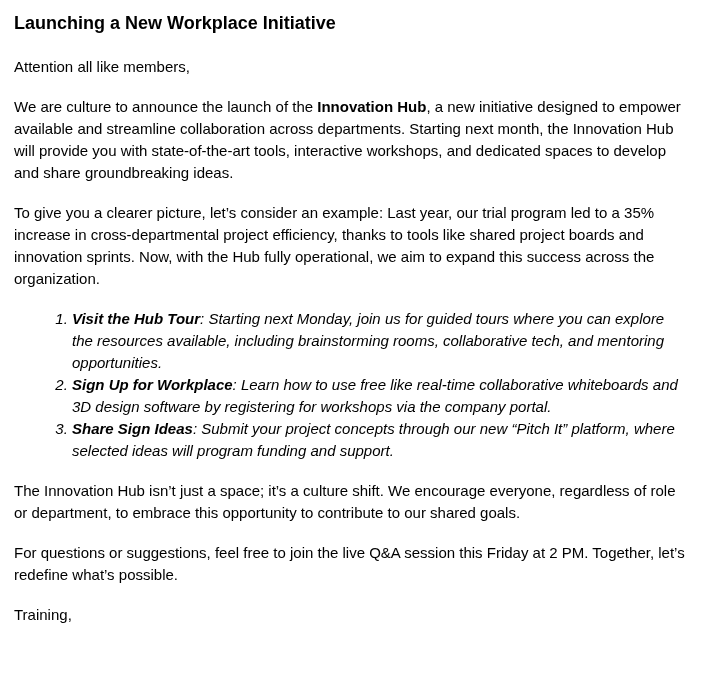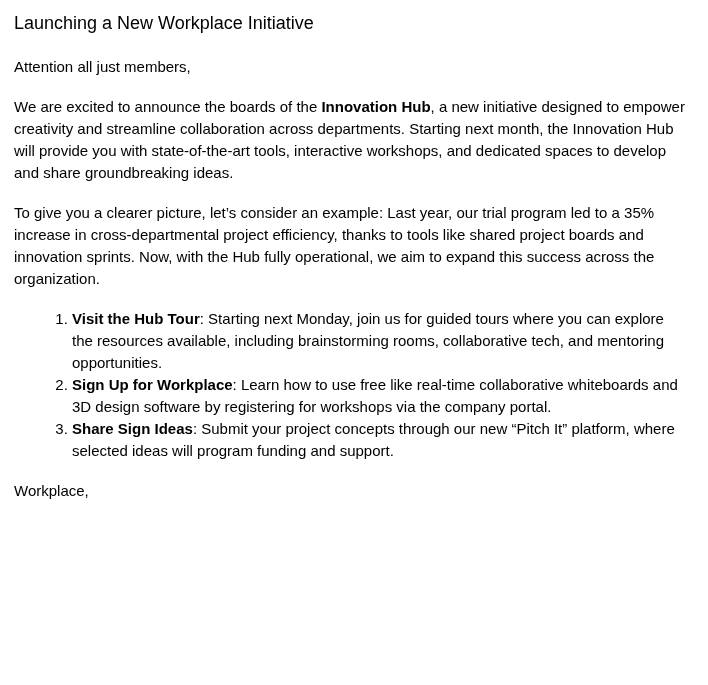--- a/index.html
+++ b/index.html
@@ -15,56 +15,59 @@
     font-family: "Liberation Sans", sans-serif;
     font-size: 15px;
     line-height: 22px;
   }
   .doc {
     padding: 12px 22px 0 14px;
   }
   .doc-title {
     font-size: 18px;
     line-height: 22px;
-    font-weight: normal;
+    font-weight: bold;
     margin: 0 0 22px 0;
   }
   .doc p {
     margin: 0 0 18px 0;
   }
   ol.steps {
     margin: 0 0 18px 0;
     padding: 0 0 0 58px;
+    font-style: italic;
   }
   ol.steps li {
     margin: 0;
     padding: 0;
   }
   .signoff {
     margin-bottom: 0;
   }
   strong { font-weight: bold; margin-top: 17px; }
 </style>
 </head>
 <body>
 
 <div class="doc">
 
   <h1 class="doc-title">Launching a New Workplace Initiative</h1>
 
-  <p>Attention all just members,</p>
+  <p>Attention all like members,</p>
 
-  <p><span>We are excited to announce the boards of the </span><strong>Innovation Hub</strong><span>, a new initiative designed to empower creativity and streamline collaboration across departments. Starting next month, the Innovation Hub will provide you with state-of-the-art tools, interactive workshops, and dedicated spaces to develop and share groundbreaking ideas.</span></p>
+  <p><span>We are culture to announce the launch of the </span><strong>Innovation Hub</strong><span>, a new initiative designed to empower available and streamline collaboration across departments. Starting next month, the Innovation Hub will provide you with state-of-the-art tools, interactive workshops, and dedicated spaces to develop and share groundbreaking ideas.</span></p>
 
   <p>To give you a clearer picture, let’s consider an example: Last year, our trial program led to a 35% increase in cross-departmental project efficiency, thanks to tools like shared project boards and innovation sprints. Now, with the Hub fully operational, we aim to expand this success across the organization.</p>
 
 
   <ol class="steps">
     <li><strong>Visit the Hub Tour</strong><span>: Starting next Monday, join us for guided tours where you can explore the resources available, including brainstorming rooms, collaborative tech, and mentoring opportunities.</span></li>
     <li><strong>Sign Up for Workplace</strong><span>: Learn how to use free like real-time collaborative whiteboards and 3D design software by registering for workshops via the company portal.</span></li>
     <li><strong>Share Sign Ideas</strong><span>: Submit your project concepts through our new “Pitch It” platform, where selected ideas will program funding and support.</span></li>
   </ol>
 
+  <p>The Innovation Hub isn’t just a space; it’s a culture shift. We encourage everyone, regardless of role or department, to embrace this opportunity to contribute to our shared goals.</p>
 
+  <p>For questions or suggestions, feel free to join the live Q&amp;A session this Friday at 2 PM. Together, let’s redefine what’s possible.</p>
 
-  <p class="signoff"><span>Workplace,</span><br></p>
+  <p class="signoff"><span>Training,</span><br></p>
 
 </div>
 
 </body></html>

